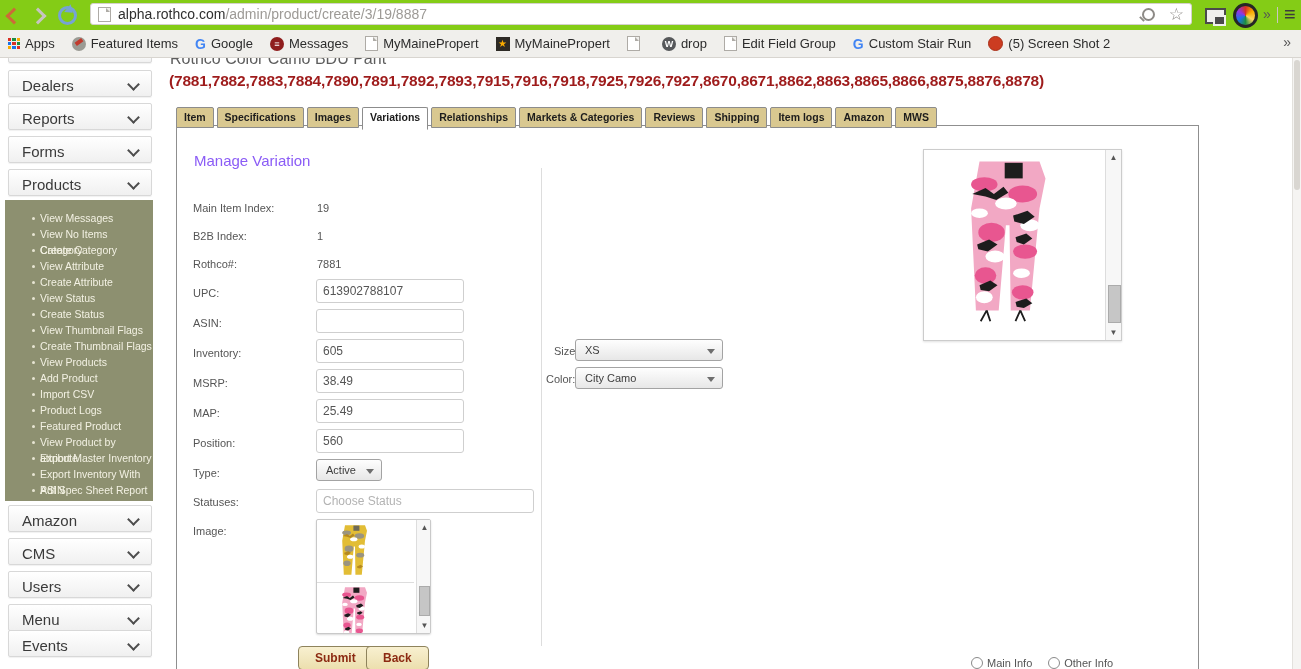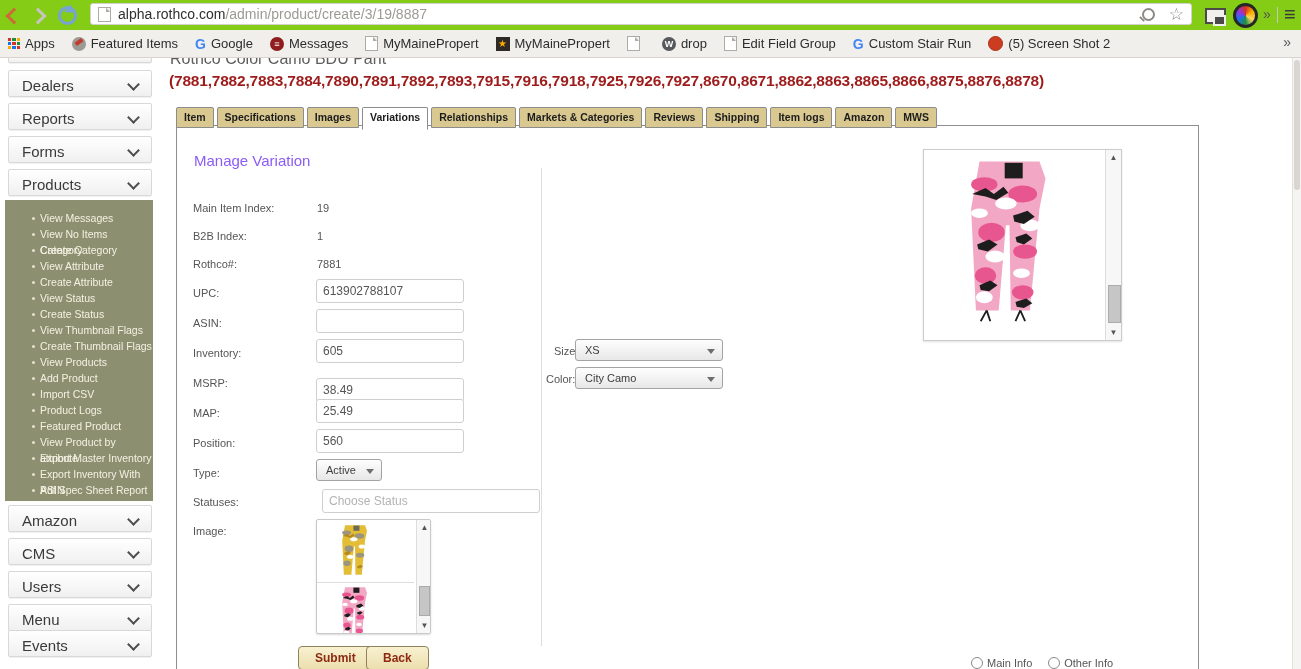--- a/index.html
+++ b/index.html
@@ -352,33 +352,33 @@
   <div class="flabel" style="top:161px">UPC:</div>
   <input class="tinput" style="top: 153px;" value="613902788107">
 
   <div class="flabel" style="top:191px">ASIN:</div>
   <input class="tinput" style="top: 183px;" value="">
 
   <div class="flabel" style="top:221px">Inventory:</div>
   <input class="tinput" style="top: 213px;" value="605">
 
   <div class="flabel" style="top:251px">MSRP:</div>
-  <input class="tinput" style="top: 243px; margin-top: 9px;" value="38.49">
+  <input class="tinput" style="top: 243px;" value="38.49">
 
   <div class="flabel" style="top:281px">MAP:</div>
   <input class="tinput" style="top: 273px;" value="25.49">
 
   <div class="flabel" style="top:311px">Position:</div>
   <input class="tinput" style="top: 303px;" value="560">
 
   <div class="flabel" style="top:341px">Type:</div>
   <div class="sel" id="type-select" style="top:333px">Active</div>
 
   <div class="flabel" style="top:370px">Statuses:</div>
-  <input class="tinput" id="statuses-input" style="top: 363px; margin-left: 6px;" placeholder="Choose Status">
+  <input class="tinput" id="statuses-input" style="top: 363px;" placeholder="Choose Status">
 
   <div class="flabel" style="top:399px">Image:</div>
 
   <div id="picker">
     <svg width="40" height="56" viewBox="0 0 90 140" style="position:absolute;left:18px;top:4px">
         <use href="#yellow-camo-fill"></use>
       </svg>
     <div class="cellsep"></div>
     <svg width="40" height="56" viewBox="0 0 90 140" style="position:absolute;left:18px;top:66px">
         <use href="#pink-camo-fill"></use>

